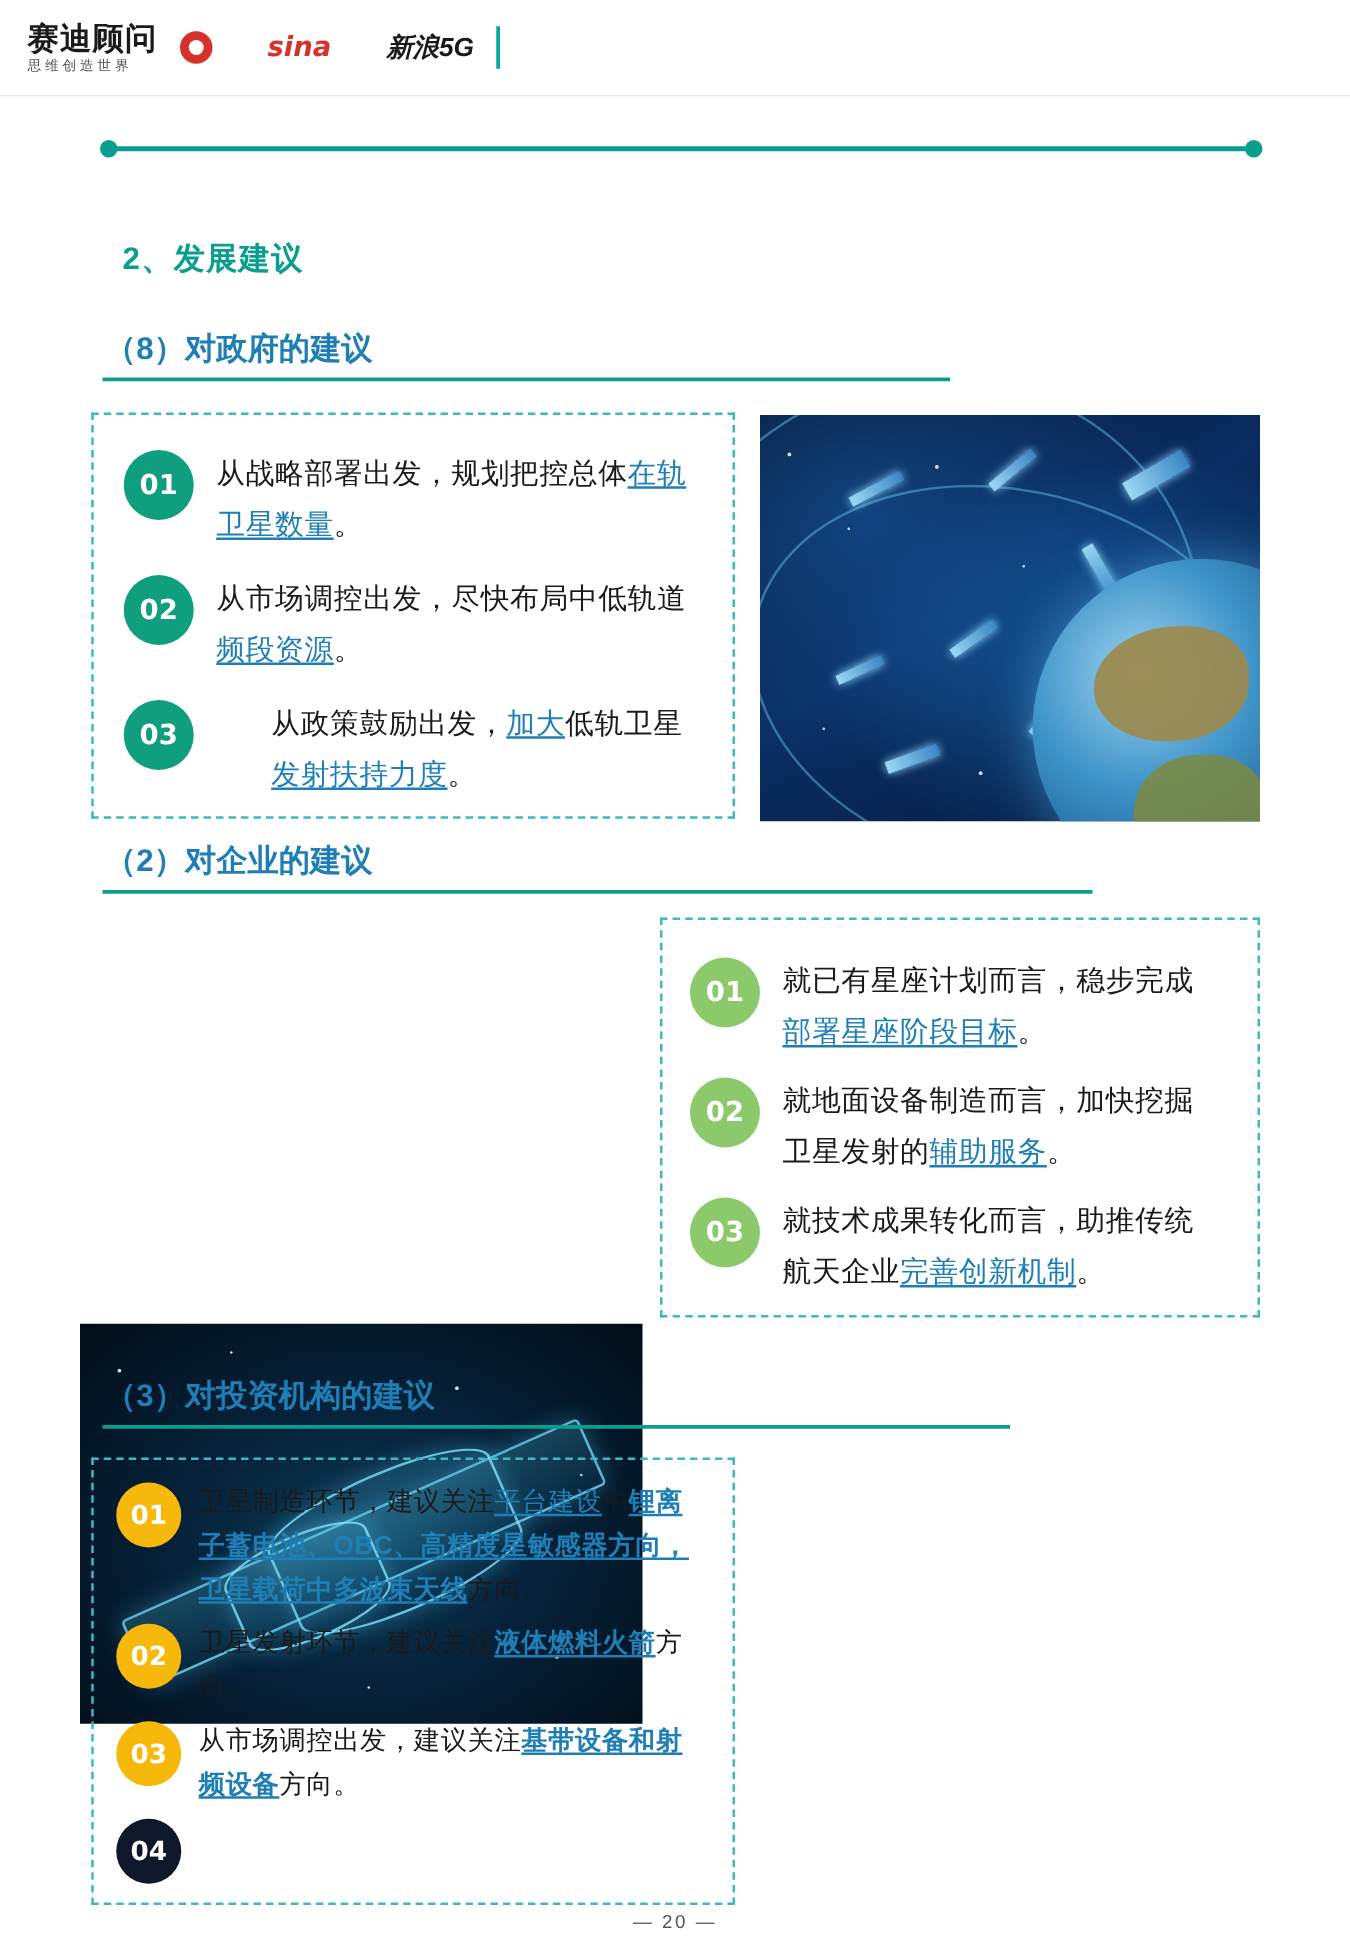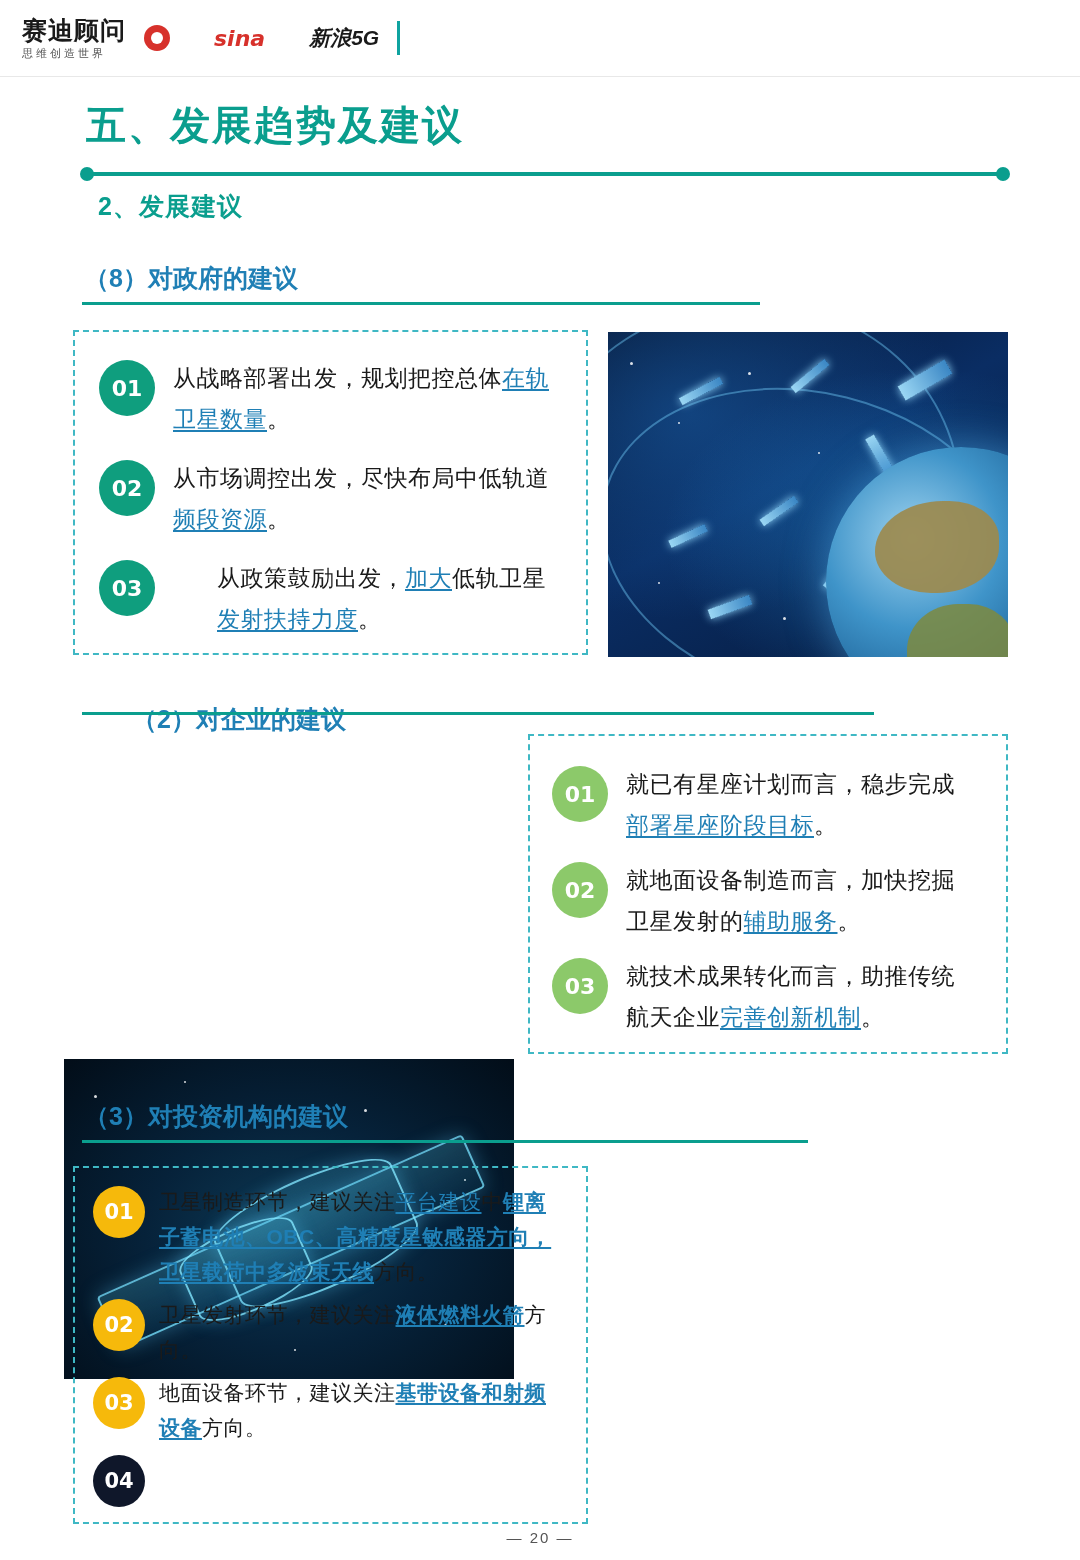--- a/index.html
+++ b/index.html
@@ -295,21 +295,20 @@
   </div>
   <div class="sina-block" style="margin-left:18px;gap:44px;">
     <span class="sina-eye"></span>
     <span class="sina-word">sina</span>
     <span class="sina-5g">新浪5G</span>
   </div>
   <div class="vbar"></div>
 </div>
 
 <div class="section-title-wrap">
-  <div class="section-title">五、发展趋势及建议</div>
   <div class="title-rule">
     <span class="dot left"></span>
     <span class="line"></span>
     <span class="dot right"></span>
   </div>
 </div>
 
 <div class="sub-heading">2、发展建议</div>
 
 <div class="block-head" style="left:84px; top:262px;">（8）对政府的建议</div>
@@ -346,21 +345,21 @@
   <span class="sat" style="left:180px; top:40px; width:44px; height:8px; transform:rotate(-40deg);"></span>
   <span class="sat" style="left:290px; top:40px; width:54px; height:16px; transform:rotate(-30deg);"></span>
   <span class="sat" style="left:250px; top:120px; width:46px; height:10px; transform:rotate(60deg);"></span>
   <span class="sat" style="left:150px; top:175px; width:42px; height:8px; transform:rotate(-35deg);"></span>
   <span class="sat" style="left:60px; top:200px; width:40px; height:8px; transform:rotate(-25deg);"></span>
   <span class="sat" style="left:210px; top:235px; width:44px; height:8px; transform:rotate(-50deg);"></span>
   <span class="sat" style="left:100px; top:270px; width:44px; height:10px; transform:rotate(-20deg);"></span>
   <span class="earth"></span>
 </div>
 
-<div class="block-head" style="left:84px; top:703px;margin-left:48px;">（2）对企业的建议</div>
+<div class="block-head" style="left:84px; top:672px;">（2）对企业的建议</div>
 <div class="block-rule" style="left:82px; top:712px; width:792px;"></div>
 
 <div class="img-frame wire-img" style="left:64px; top:734px; width:450px; height:320px;">
   <span class="star" style="left:30px; top:36px; width:3px; height:3px;"></span>
   <span class="star" style="left:120px; top:22px; width:2px; height:2px;"></span>
   <span class="star" style="left:300px; top:50px; width:3px; height:3px;"></span>
   <span class="star" style="left:400px; top:120px; width:2px; height:2px;"></span>
   <span class="star" style="left:60px; top:250px; width:3px; height:3px;"></span>
   <span class="star" style="left:230px; top:290px; width:2px; height:2px;"></span>
   <span class="star" style="left:380px; top:265px; width:3px; height:3px;"></span>
@@ -394,21 +393,21 @@
     <div class="item-row" style="margin-bottom:8px;">
       <span class="badge" style="width:52px;height:52px;background:#f6b90b;font-size:21px;margin-right:14px;margin-top:2px;">01</span>
       <span class="item-text" style="font-size:21px; line-height:35px; width:404px;"><span>卫星制造环节，建议关注</span><span class="hl">平台建设</span><span>中</span><span class="hl-strong">锂离子蓄电池、OBC、高精度星敏感器方向，卫星载荷中多波束天线</span><span>方向。</span></span>
     </div>
     <div class="item-row" style="margin-bottom:8px;">
       <span class="badge" style="width:52px;height:52px;background:#f6b90b;font-size:21px;margin-right:14px;margin-top:2px;">02</span>
       <span class="item-text" style="font-size:21px; line-height:35px; width:404px;"><span>卫星发射环节，建议关注</span><span class="hl-strong">液体燃料火箭</span><span>方向。</span></span>
     </div>
     <div class="item-row" style="margin-bottom:8px;">
       <span class="badge" style="width:52px;height:52px;background:#f6b90b;font-size:21px;margin-right:14px;margin-top:2px;">03</span>
-      <span class="item-text" style="font-size:21px; line-height:35px; width:404px;"><span>地面设备环节，建议关注</span><span class="hl-strong">基带设备和射频设备</span><span>方向。</span></span>
+      <span class="item-text" style="font-size:21px; line-height:35px; width:404px;"><span>从市场调控出发，建议关注</span><span class="hl-strong">基带设备和射频设备</span><span>方向。</span></span>
     </div>
     <div class="item-row">
       <span class="badge" style="width:52px;height:52px;background:#0f172a;font-size:21px;margin-right:14px;margin-top:2px;">04</span>
     </div>
   </div>
 </div>
 
 <div class="footer">
   — <span>20</span> —
 </div>

